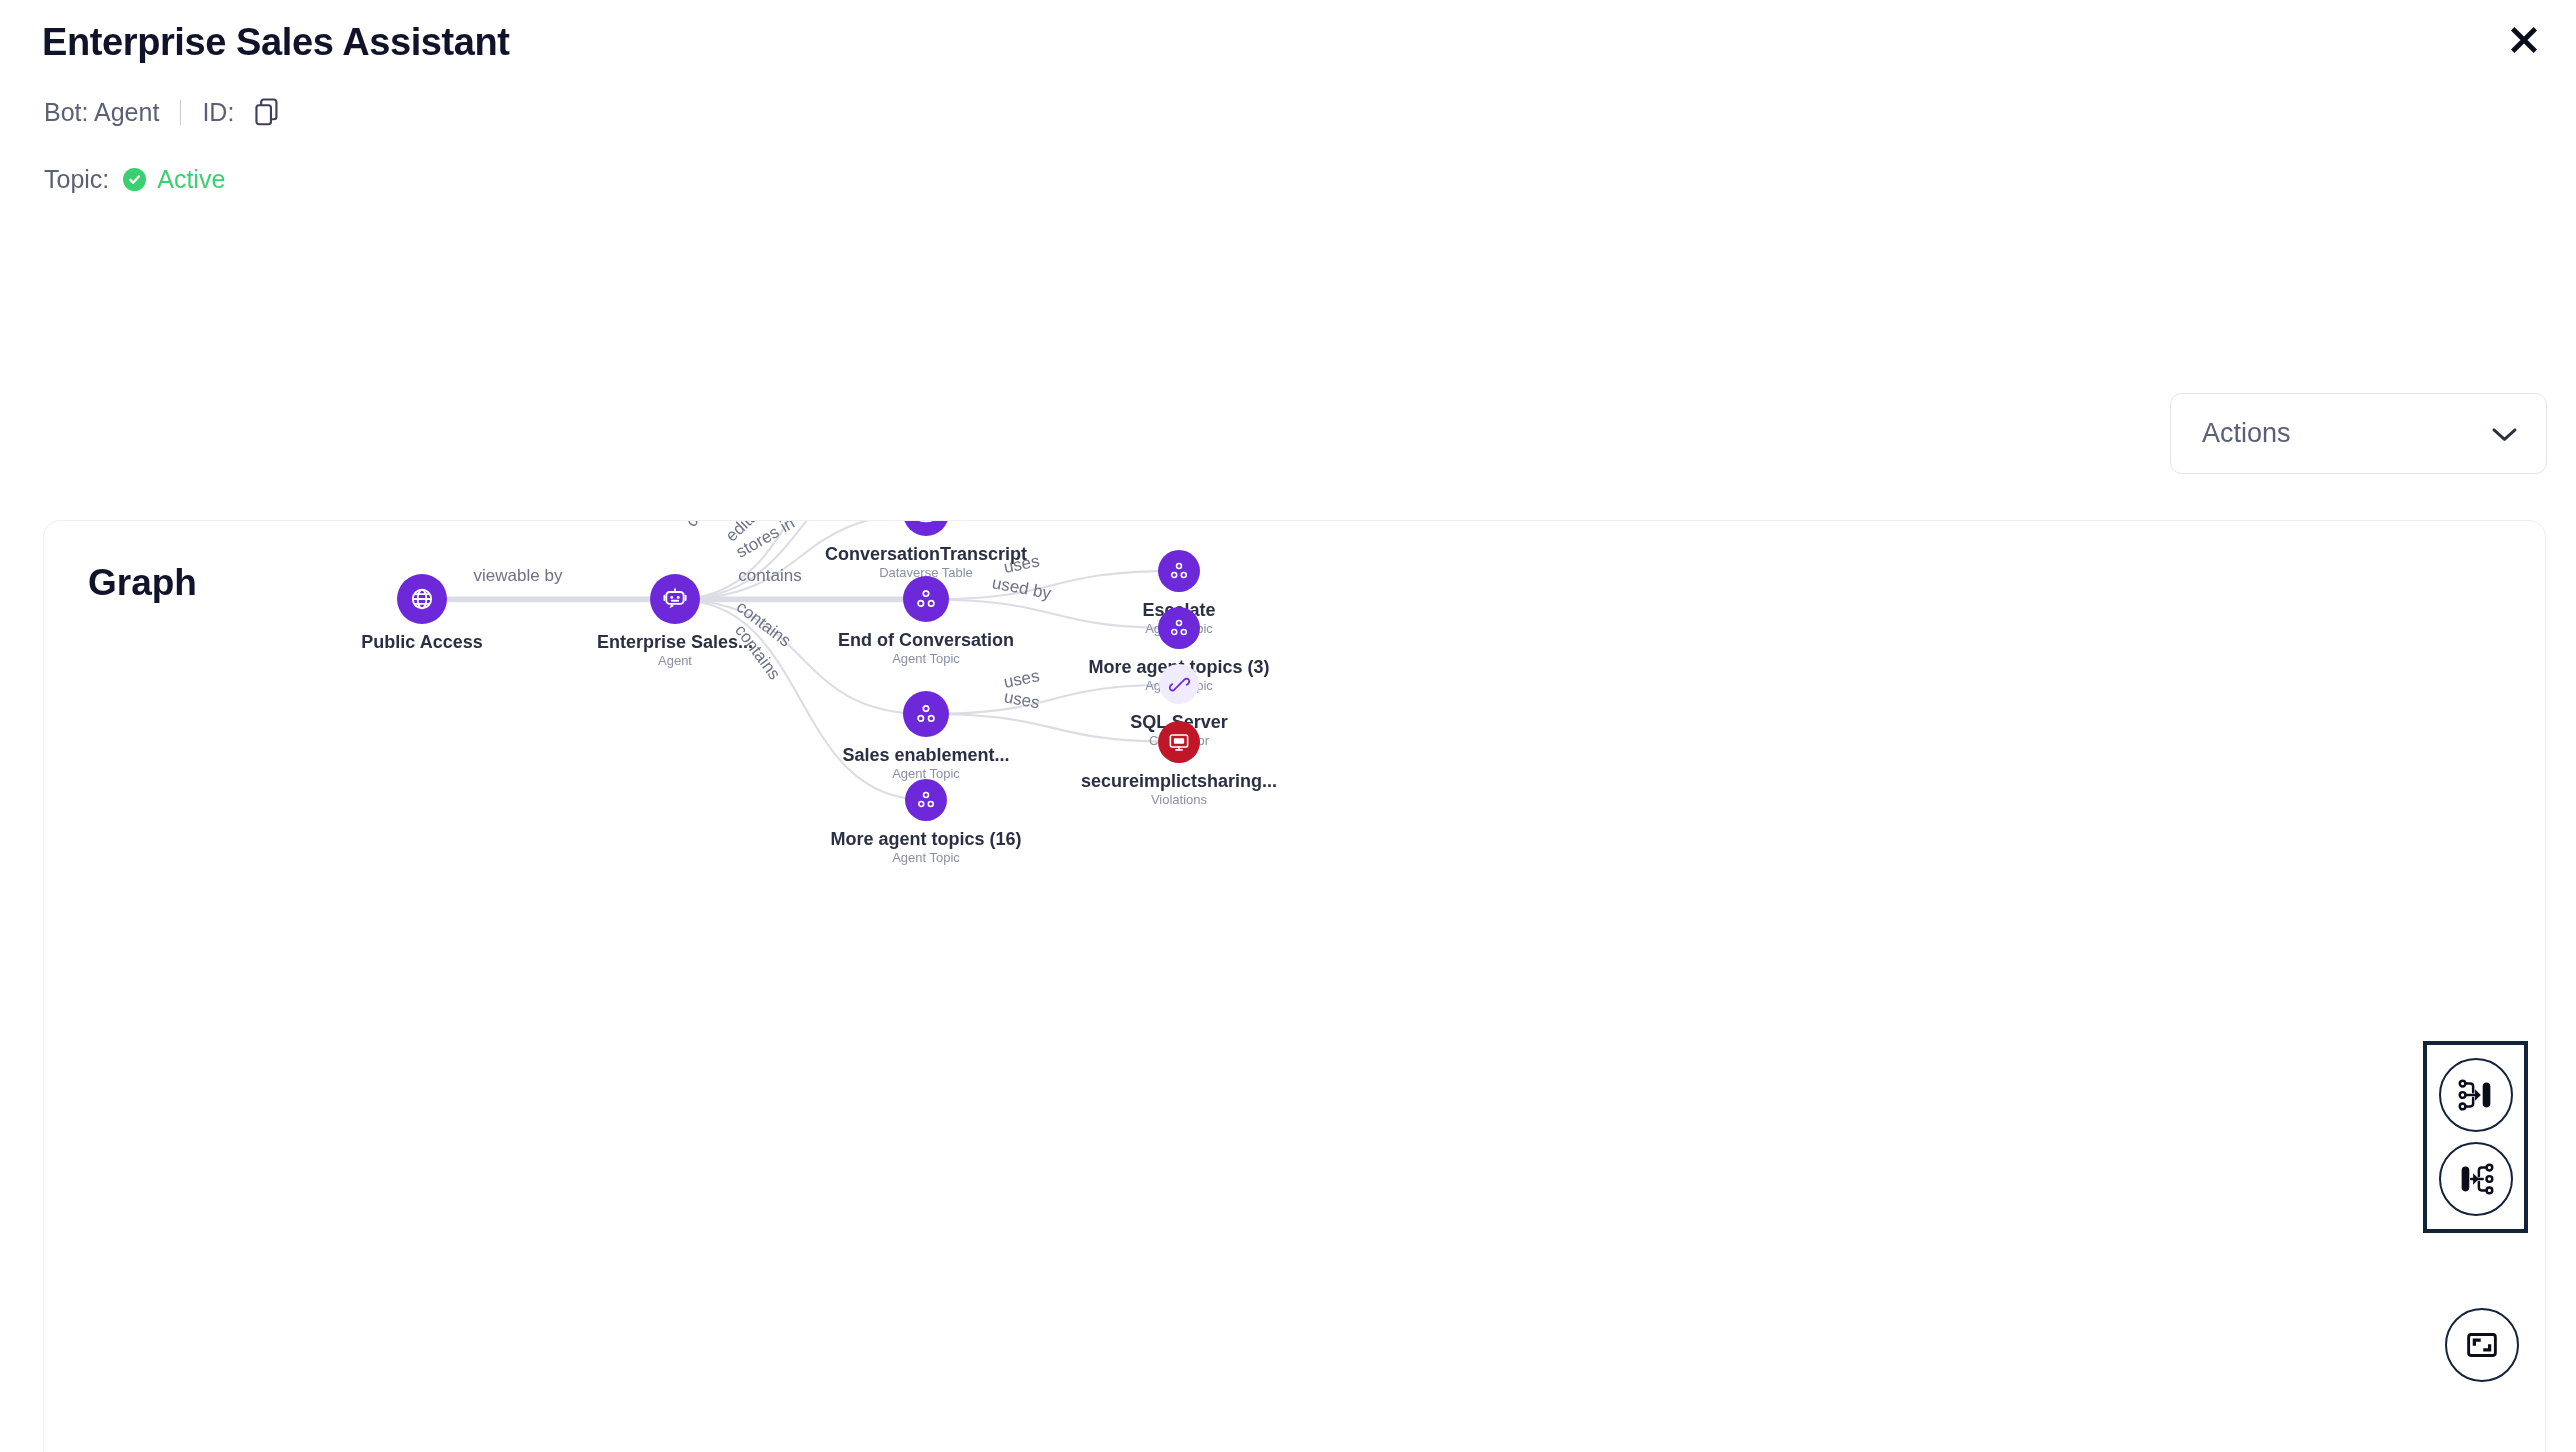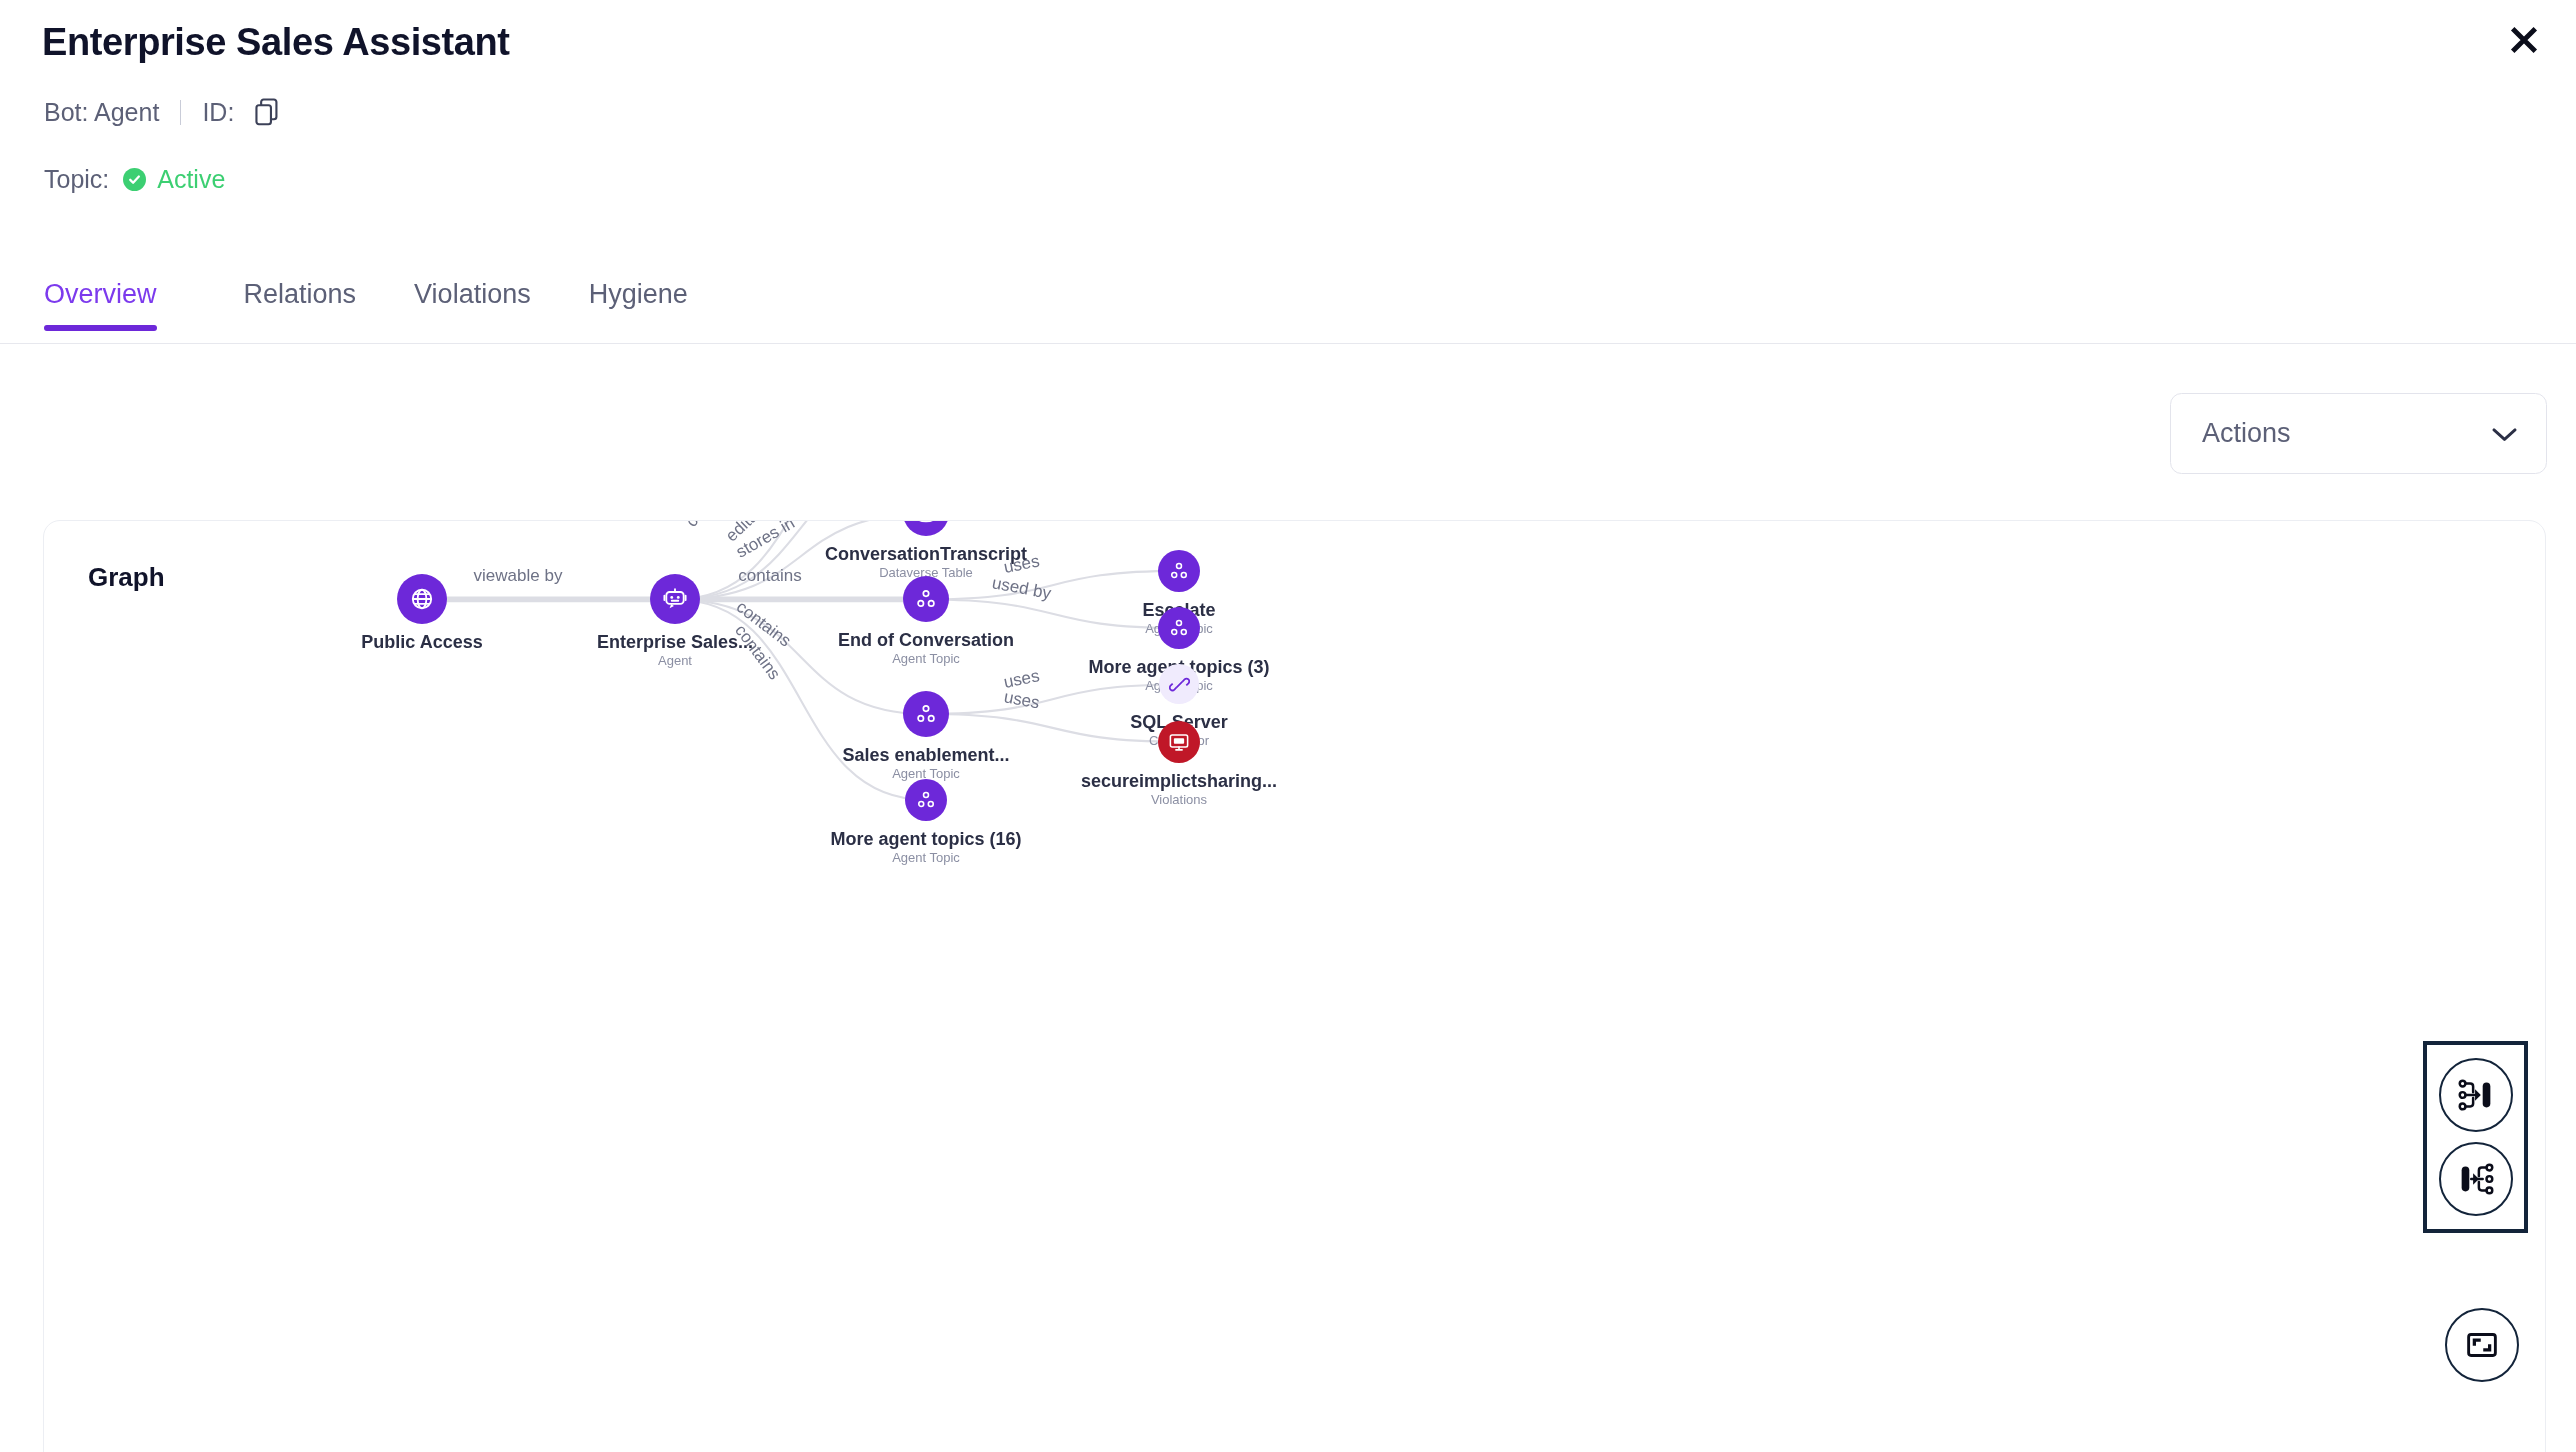--- a/index.html
+++ b/index.html
@@ -83,21 +83,21 @@
 
   
   .graph-card {
     position: absolute; left: 43px; top: 520px;
     width: 2503px; height: 955px;
     border: 1px solid #eceef3; border-radius: 17px;
     background: #fff; overflow: hidden;
   }
   .graph-title {
     position: absolute; left: 44px; top: 41px;
-    font-size: 26px; font-weight: 700; color: #10132a;
+    font-size: 37px; font-weight: 700; color: #10132a;
   }
   .graph-canvas { position: absolute; left: 0; top: 0; width: 2503px; height: 955px; }
 
   
   .node { position: absolute; display: flex; flex-direction: column; align-items: center; cursor: pointer; }
   .node-circle {
     border-radius: 50%; display: flex; align-items: center; justify-content: center;
     background: #6d28d9;
   }
   .node-label {
@@ -158,26 +158,20 @@
       <span class="status-text">Active</span>
     </div>
 
     <button class="close-btn">
       <svg width="32" height="32" viewBox="0 0 34 34">
         <path d="M5 5 L29 29 M29 5 L5 29" stroke="#0b0d1a" stroke-width="5.2" stroke-linecap="butt"></path>
       </svg>
     </button>
   </div>
 
-  <div class="tabs">
-    <button class="tab active">Overview</button>
-    <button class="tab">Relations</button>
-    <button class="tab">Violations</button>
-    <button class="tab">Hygiene</button>
-  </div>
 
   <div class="actions-select">
     <span>Actions</span>
     <span>
       <svg width="25" height="15.3" viewBox="0 0 26 16">
           <path d="M2 3l11 10L24 3" stroke="#2b2f45" stroke-width="3" fill="none" stroke-linecap="round" stroke-linejoin="round"></path>
         </svg>
     </span>
   </div>
 

